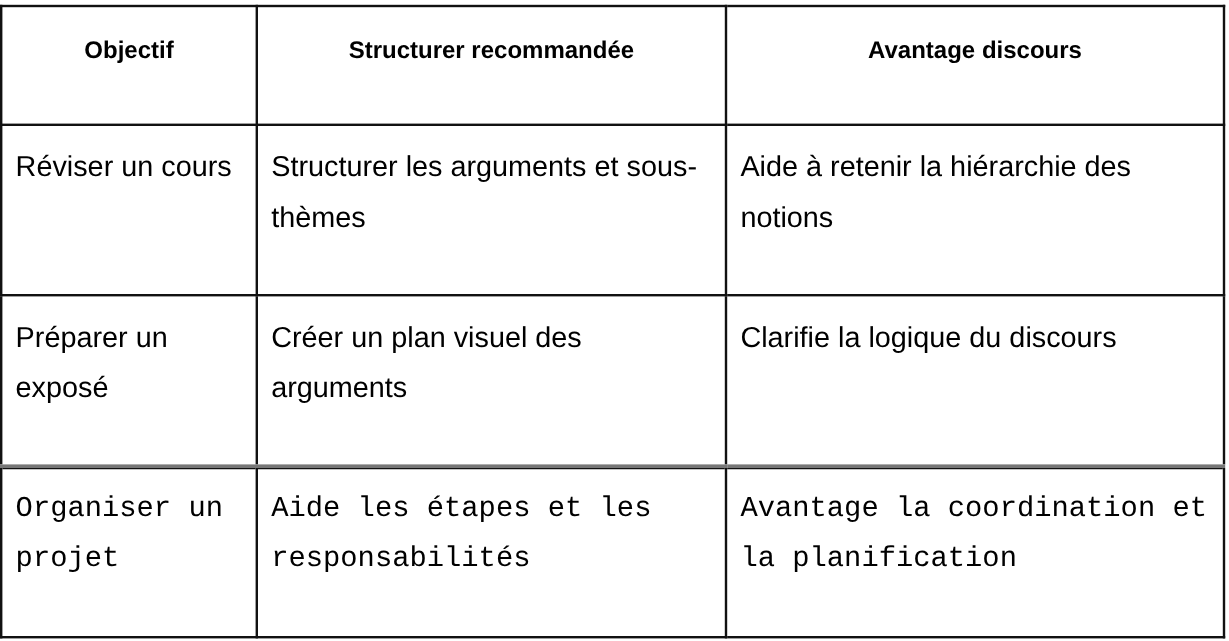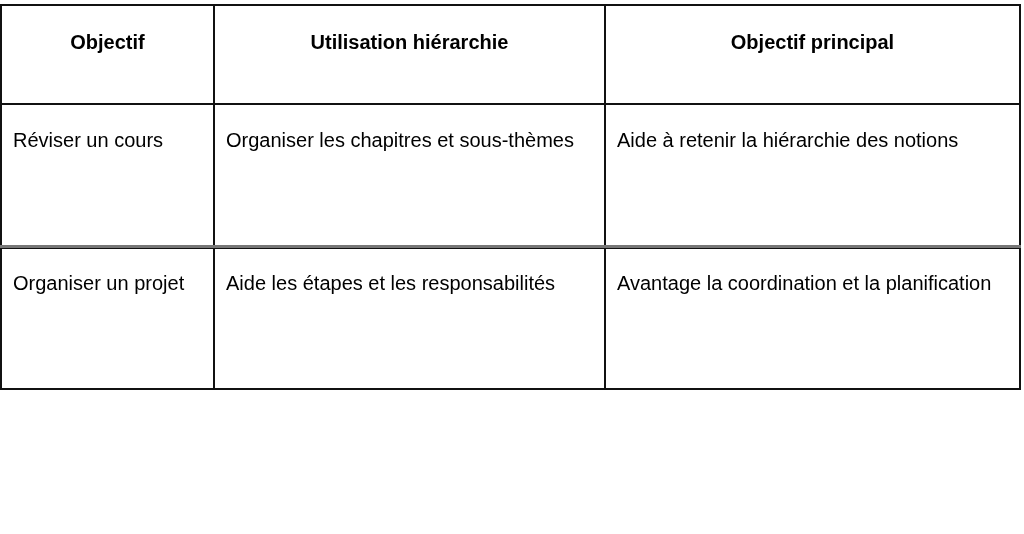--- a/index.html
+++ b/index.html
@@ -16,48 +16,53 @@
     }
     col.c1 { width: 213px; }
     col.c2 { width: 391px; }
     col.c3 { width: 415px; }
     th {
       font-weight: bold; font-size: 20px; text-align: center;
       height: 99px; box-sizing: border-box; padding-top: 24px !important;
       line-height: 24px;
     }
     td {
-      font-size: 20px; line-height: 42px;
+      font-size: 24px; line-height: 42px;
       height: 142px; box-sizing: border-box;
       padding: 14px 12px 0 11px !important;
     }
     tr.row-last td { border-top: 3px solid #777; height: 143px; }
-    tr.row-last td { box-shadow: inset 0 1px 0 #111; }
+    tr.row-last td { box-shadow: inset 0 1px 0 #111; font-family: Liberation Mono, monospace; }
   </style>
 </head>
 <body>
 
 <table class="grid">
   <colgroup>
       <col class="c1">
       <col class="c2">
       <col class="c3">
     </colgroup>
   <thead>
     <tr>
       <th>Objectif</th>
-      <th>Utilisation hiérarchie</th>
-      <th>Objectif principal</th>
+      <th>Structurer recommandée</th>
+      <th>Avantage discours</th>
     </tr>
   </thead>
   <tbody>
     <tr>
       <td>Réviser un cours</td>
-      <td>Organiser les chapitres et sous-thèmes</td>
+      <td>Structurer les arguments et sous-thèmes</td>
       <td>Aide à retenir la hiérarchie des notions</td>
+    </tr>
+    <tr>
+      <td>Préparer un exposé</td>
+      <td>Créer un plan visuel des arguments</td>
+      <td>Clarifie la logique du discours</td>
     </tr>
     <tr class="row-last">
       <td>Organiser un projet</td>
       <td>Aide les étapes et les responsabilités</td>
       <td>Avantage la coordination et la planification</td>
     </tr>
   </tbody>
 </table>
 
 </body></html>

